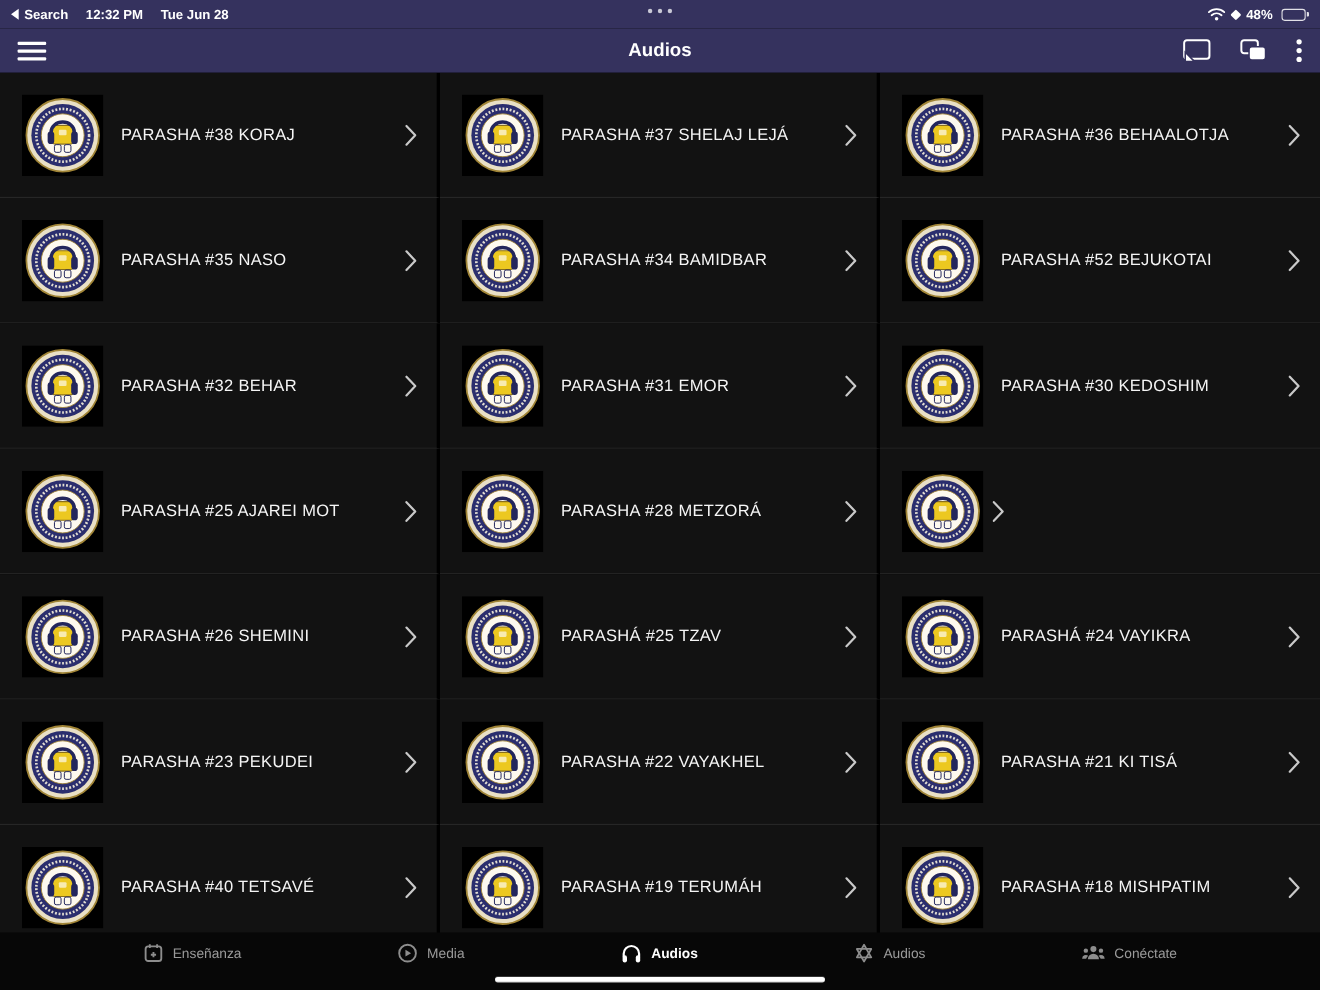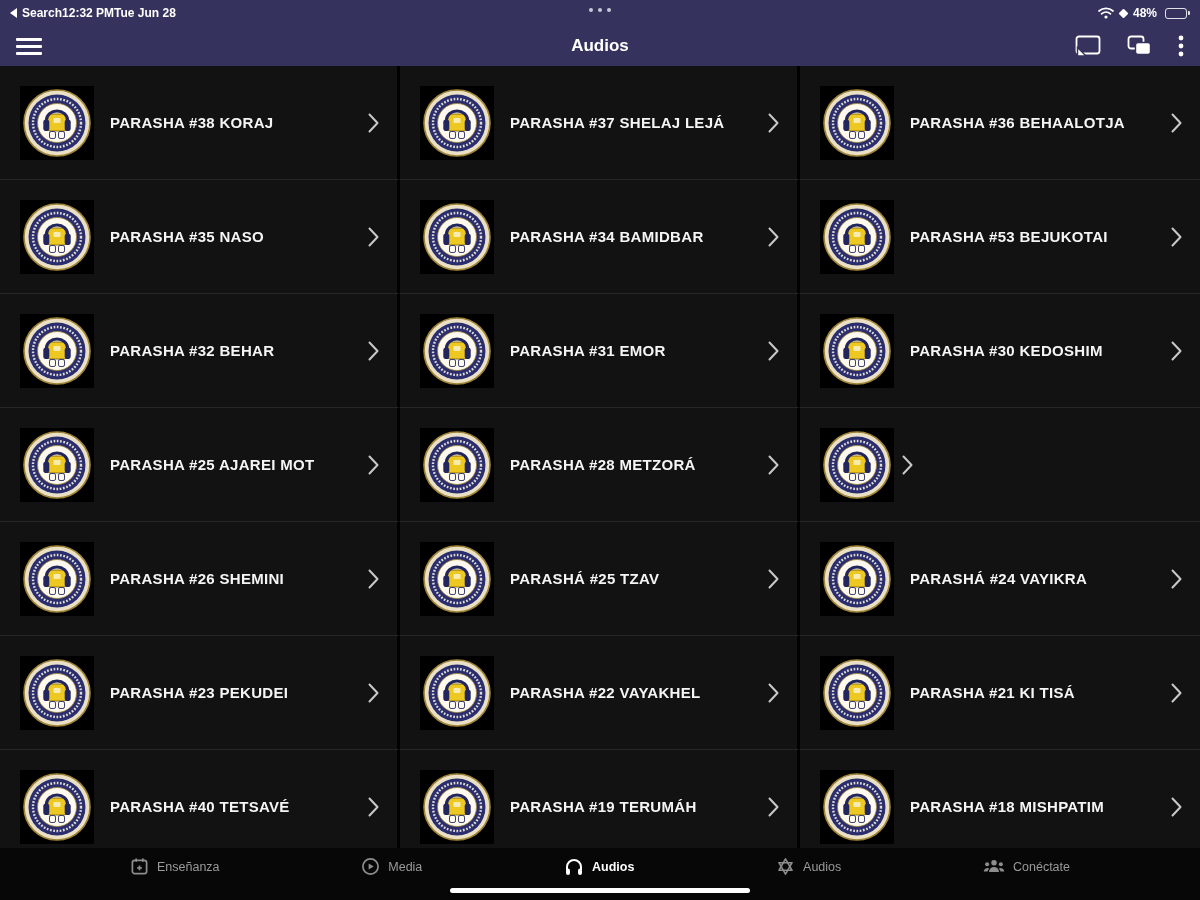--- a/index.html
+++ b/index.html
@@ -7,21 +7,21 @@
     font-family:"Liberation Sans", sans-serif; }
   :root{
     --nav-bar:#35325e; --content-bg:#000000; --cell-bg:#121212;
     --accent-yellow:#ecc820; --logo-navy:#2b2e6e; --tab-bar-bg:#070707;
     --active-tab:#ffffff; --inactive-tab:#9a9a9a;
   }
   
   .statusbar{ height:26px; background:var(--nav-bar); color:#fff;
     display:flex; align-items:center; padding:0 10px; position:relative;
     font-size:12px; font-weight:700; }
-  .sb-left{ display:flex; align-items:center; }
+  .sb-left{ display:flex; align-items:center; gap:16px; }
   .sb-back{ display:flex; align-items:center; gap:5px; }
   .tri-left{ width:0; height:0; border-top:5px solid transparent;
     border-bottom:5px solid transparent; border-right:7px solid #fff; display:inline-block; }
   .sb-dots{ position:absolute; left:50%; top:8px; transform:translateX(-50%);
     display:flex; gap:5px; }
   .sb-dots i{ width:4px; height:4px; border-radius:2px; background:#c9c9d6; }
   .sb-right{ margin-left:auto; display:flex; align-items:center; gap:6px; }
   .battery{ display:flex; align-items:center; gap:1px; margin-left:2px; }
   .batt-body{ width:22px; height:11px; border:1px solid rgba(255,255,255,.85);
     border-radius:3px; padding:1px; }
@@ -40,21 +40,21 @@
   .nav-right{ margin-left:auto; display:flex; align-items:center; gap:26px; }
   .nav-right svg{ display:block; cursor:pointer; }
   
   .grid{ height:782px; background:var(--content-bg); display:grid;
     grid-template-columns:repeat(3,1fr); grid-auto-rows:114px; overflow:hidden; }
   .cell{ background:var(--cell-bg); display:flex; align-items:center;
     padding:0 18px 0 20px; border-bottom:1px solid #262626; cursor:pointer; }
   .cell:not(:nth-child(3n)){ border-right:3px solid #000; }
   .logo{ flex-shrink:0; width:74px; height:74px; }
   .cell .title{ flex:1; margin-left:16px; color:#f5f5f5; font-size:15px;
-    font-weight:700; letter-spacing:.3px; line-height:1.15; }
+    font-weight:400; letter-spacing:.3px; line-height:1.15; }
   .chev{ flex-shrink:0; margin-left:8px; }
   
   .tabbar{ height:52px; background:var(--tab-bar-bg); display:flex;
     justify-content:space-between; align-items:flex-start; padding:9px 130px 0;
     position:relative;gap:18px; }
   .tab{ display:flex; align-items:center; gap:8px; color:var(--inactive-tab);
     font-size:12.5px; font-weight:500; cursor:pointer; }
   .tab svg{ display:block; }
   .tab svg .st{ stroke:#8d8d8d; } .tab svg .fl{ fill:#8d8d8d; }
   .tab.active{ color:var(--active-tab); font-weight:700; }
@@ -232,21 +232,21 @@
       <circle cx="37" cy="37" r="24" fill="none" stroke="#f5efdc" stroke-width="2.4" stroke-dasharray="1.7 1.6" opacity=".9"></circle>
       <circle cx="37" cy="37" r="19.5" fill="#fdf9ef" stroke="#a08436" stroke-width=".8"></circle>
       <rect x="27.5" y="28" width="19" height="17" rx="2.5" fill="#ecc820" stroke="#8a701a"></rect>
       <rect x="33.5" y="32" width="7" height="5" rx="1" fill="#fdf9ef" opacity=".7"></rect>
       <path d="M26.5 38 v-4 a10.5 9 0 0 1 21 0 v4" fill="none" stroke="#23265c" stroke-width="3.2" stroke-linecap="round"></path>
       <rect x="23.3" y="33.5" width="6" height="11.5" rx="2.8" fill="#23265c"></rect>
       <rect x="44.7" y="33.5" width="6" height="11.5" rx="2.8" fill="#23265c"></rect>
       <rect x="29.5" y="45.5" width="6" height="7" rx="1.6" fill="#fdf9ef" stroke="#23265c" stroke-width=".9"></rect>
       <rect x="38.5" y="45.5" width="6" height="7" rx="1.6" fill="#fdf9ef" stroke="#23265c" stroke-width=".9"></rect>
     </svg>
-    <div class="title">PARASHA #53 BEJUKOTAI</div>
+    <div class="title">PARASHA #52 BEJUKOTAI</div>
     <svg class="chev" width="11" height="20" viewBox="0 0 11 20" fill="none">
       <path d="M1.5 1.5 L9.5 10 L1.5 18.5" stroke="#c9c9c9" stroke-width="2" stroke-linecap="round" stroke-linejoin="round"></path>
     </svg>
   </div>
 
   <div class="cell">
     <svg class="logo" viewBox="0 0 74 74">
       <rect width="74" height="74" fill="#000"></rect>
       <circle cx="37" cy="37" r="33" fill="#e9e0c6" stroke="#a08436" stroke-width="1.6"></circle>
       <circle cx="37" cy="37" r="28.5" fill="#2b2e6e"></circle>

